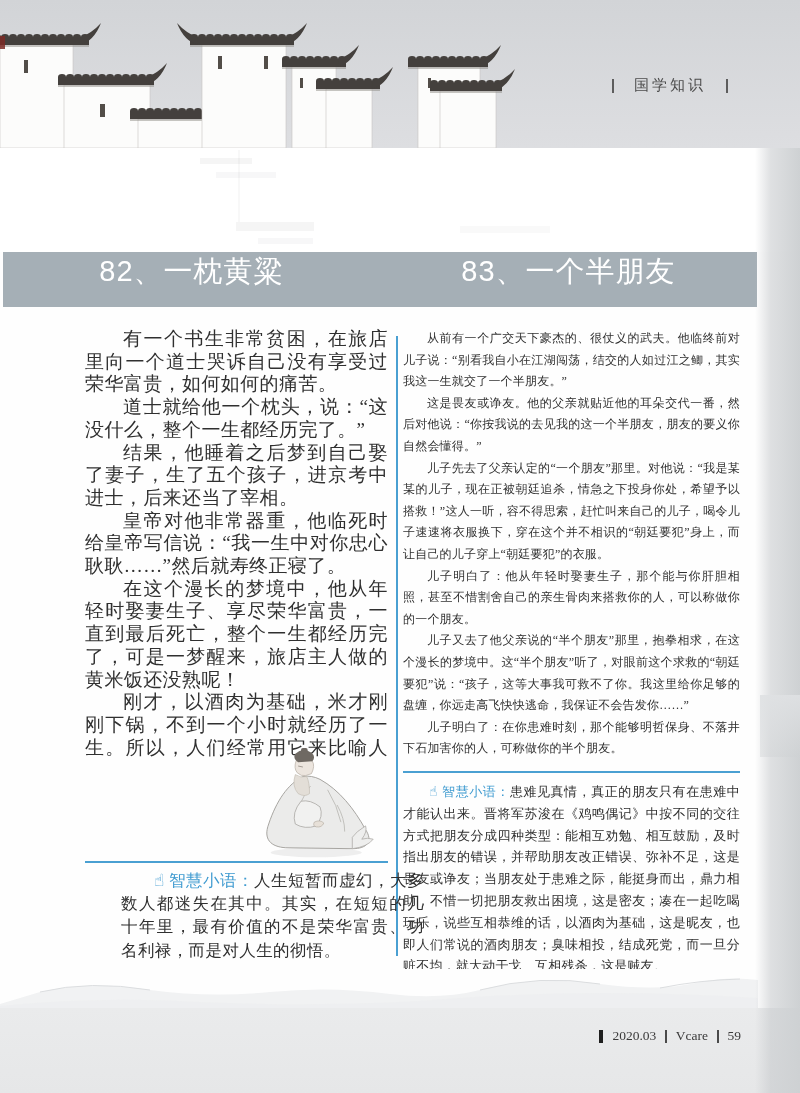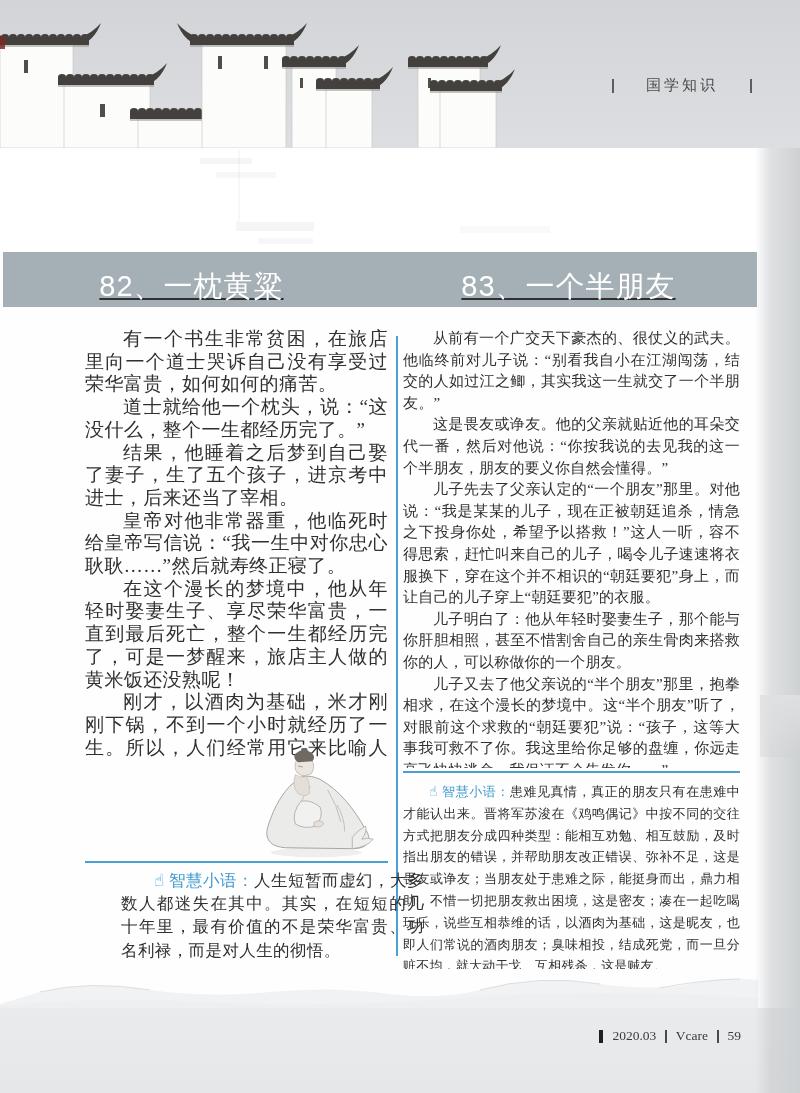--- a/index.html
+++ b/index.html
@@ -9,32 +9,32 @@
     background:#fefefe;
     font-family:"Liberation Serif","DejaVu Serif",serif;
     color:#303030;
   }
   
   .photo { position:absolute; left:0; top:0; width:800px; height:148px; }
   .reflection { position:absolute; left:0; top:148px; width:800px; height:104px; background:#ffffff; }
   .ghost { position:absolute; background:#9a9ca0; }
   .red-mark { position:absolute; left:0; top:36px; width:5px; height:13px; background:#7b2a24; opacity:.85; }
   
-  .section-label { position:absolute; left:612px; top:76px; width:140px; display:flex; align-items:center; justify-content:space-between; }
+  .section-label { position:absolute; left:612px; top:76px; width:116px; display:flex; align-items:center; justify-content:space-between; }
   .section-label .vbar { width:2px; height:14px; background:#5d5d5d; }
   .section-label .txt { font-size:15px; letter-spacing:3px; color:#4b4b4b; }
   
   .title-band { position:absolute; left:3px; top:252px; width:754px; height:55px; background:#a5afb6; display:flex; }
-  .title-band .half { width:50%; display:flex; align-items:flex-end; justify-content:center;text-decoration:underline; }
+  .title-band .half { width:50%; display:flex; align-items:flex-start; justify-content:center; }
   .title-band .title { font-family:"Liberation Sans","DejaVu Sans",sans-serif; font-size:29px; color:#ffffff; letter-spacing:1px; }
   
   .col-left  { position:absolute; left:85px;  top:328px; width:303px; height:432px; overflow:hidden;
                font-size:19px; line-height:22.7px; text-align:justify; letter-spacing:.4px; }
   .col-right { position:absolute; left:403px; top:328px; width:337px; height:440px; overflow:hidden;
-               font-size:15px; line-height:21.6px; text-align:justify; letter-spacing:.2px; }
+               font-size:12px; line-height:21.6px; text-align:justify; letter-spacing:.2px; }
   .col-left p, .col-right p, .wisdom p { text-indent:2em; }
   .v-divider { position:absolute; left:396px; top:336px; width:2px; height:620px; background:#4aa0d2; }
   .h-rule { position:absolute; height:2px; background:#4aa0d2; }
   .h-rule.left  { left:85px;  top:861px; width:303px; }
   .h-rule.right { left:403px; top:771px; width:337px; }
   
   .wisdom { position:absolute; text-align:justify; }
   .wisdom.left  { left:85px;  top:869px; width:303px; height:104px; overflow:hidden;
                   font-size:16.5px; line-height:23.2px; letter-spacing:.4px;margin-left:36px; }
   .wisdom.right { left:403px; top:781px; width:337px; height:188px; overflow:hidden;

